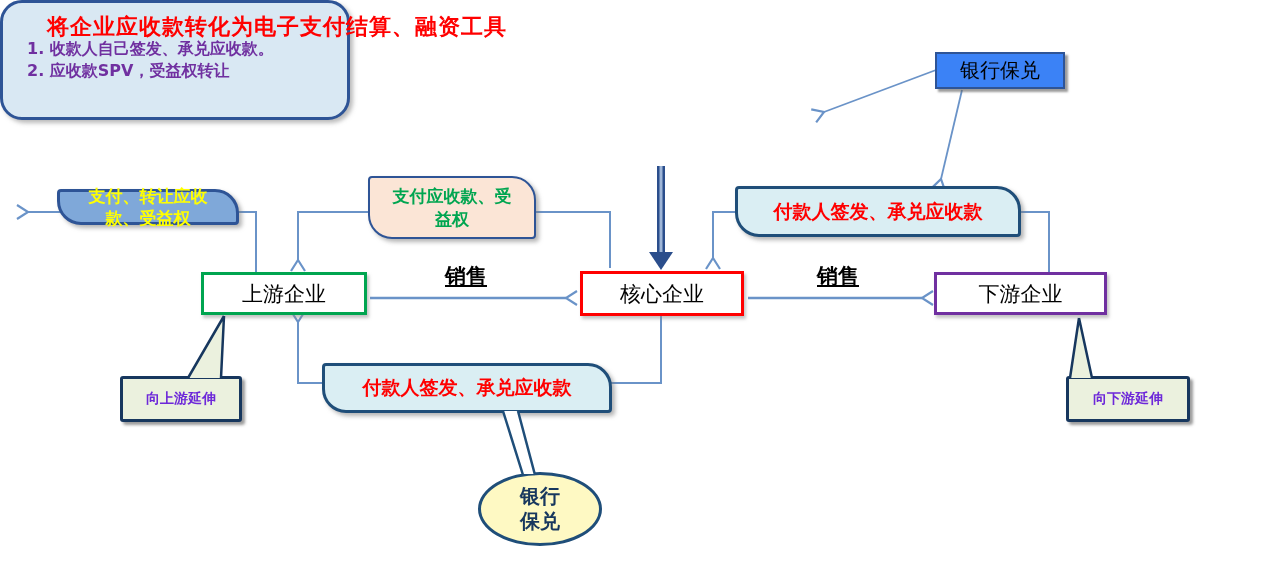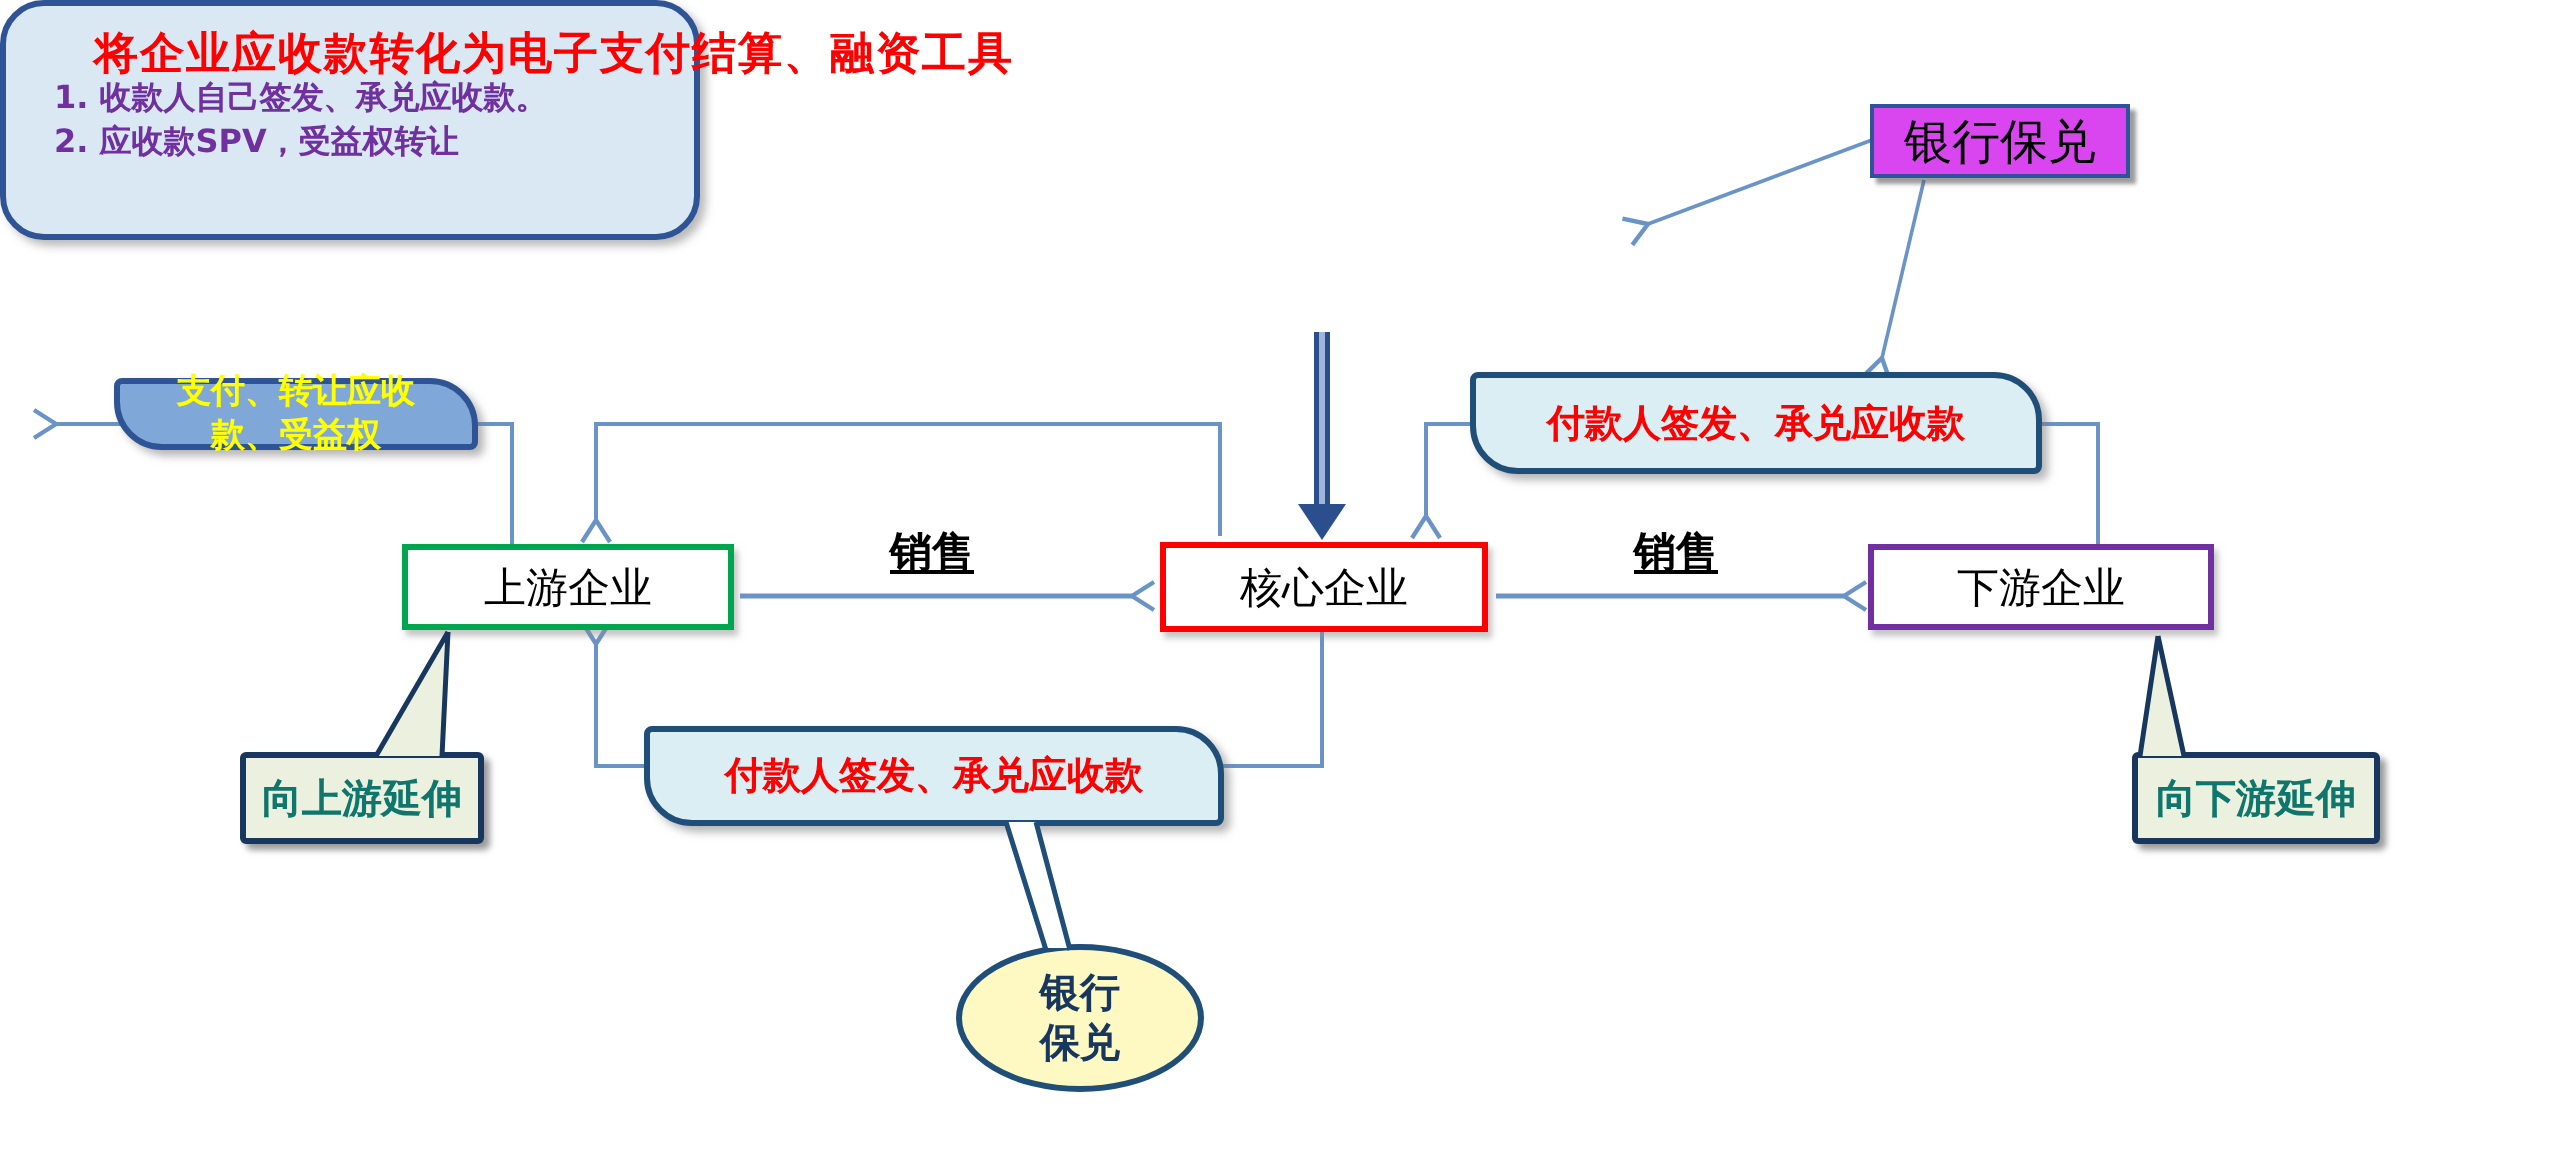--- a/index.html
+++ b/index.html
@@ -27,22 +27,22 @@
     box-shadow:3px 3px 4px rgba(120,120,120,.5);
     display:flex;flex-direction:column;justify-content:center;
     padding:6px 22px 6px 24px;
   }
   .bubble-item{
     font-size:16px;font-weight:bold;color:#7030A0;line-height:1.35;
     text-align:left;text-indent:-1.3em;padding-left:1.3em;width:232px;
   }
   
   #bank-confirm-box{
-    left:935px;top:52px;width:130px;height:37px;background:#d946ef;
-    border:2px solid #2E5496;font-size:24px;color:#000;
+    left:935px;top:52px;width:130px;height:37px;background:#3b82f6;
+    border:2px solid #2E5496;font-size:20px;color:#000;
     box-shadow:3px 3px 2px rgba(90,90,90,.6);
   }
   
   .flow-shape{border:3px solid #1F4E79;border-radius:4px 24px 4px 24px;font-weight:bold;}
   #pay-transfer-box{
     left:57px;top:189px;width:182px;height:36px;background:#7FA8D9;
     border-color:#2E5496;color:#FFFF00;font-size:17px;line-height:1.3;padding:2px 14px;
   }
   #pay-receivable-box{
     left:368px;top:176px;width:168px;height:63px;background:#FBE5D6;
@@ -61,21 +61,21 @@
   #upstream-box{left:201px;top:272px;width:166px;height:43px;border:3px solid #00A550;}
   #core-box{left:580px;top:271px;width:164px;height:45px;border:3px solid #FF0000;}
   #downstream-box{left:934px;top:272px;width:173px;height:43px;border:3px solid #7030A0;}
   
   .sale-label{font-size:21px;font-weight:bold;color:#000;z-index:2;width:90px;text-align:center;text-decoration:underline;}
   #sale-left-label{left:421px;top:262px;}
   #sale-right-label{left:793px;top:262px;}
   
   .ext-callout{
     background:#EBF1DE;border:3px solid #17375E;border-radius:3px;
-    font-size:20px;font-weight:bold;color:#0f766e;
+    font-size:14px;font-weight:bold;color:#6d28d9;
     box-shadow:3px 3px 3px rgba(90,90,90,.6);
     font-family:Liberation Mono, monospace;
   }
   #extend-upstream-callout{left:120px;top:376px;width:122px;height:46px;}
   #extend-downstream-callout{left:1066px;top:376px;width:124px;height:46px;}
   
   #bank-confirm-ellipse{
     left:478px;top:472px;width:124px;height:74px;border-radius:50%;
     background:#fef9c3;border:3px solid #1F4E79;color:#17375E;
     font-size:20px;font-weight:600;line-height:1.25;
@@ -116,20 +116,21 @@
   <div id="page-title" class="abs">将企业应收款转化为电子支付结算、融资工具</div>
 
   <div id="annotation-bubble">
     <div class="bubble-item">1. 收款人自己签发、承兑应收款。</div>
     <div class="bubble-item">2. 应收款SPV，受益权转让</div>
   </div>
 
   <div id="bank-confirm-box" class="box">银行保兑</div>
 
   <div id="pay-transfer-box" class="box flow-shape shadow">支付、转让应收款、受益权</div>
+  <div id="pay-receivable-box" class="box flow-shape shadow">支付应收款、受益权</div>
   <div id="payer-issue-upper-box" class="box flow-shape shadow">付款人签发、承兑应收款</div>
   <div id="payer-issue-lower-box" class="box flow-shape shadow">付款人签发、承兑应收款</div>
 
   <div id="upstream-box" class="box entity">上游企业</div>
   <div id="core-box" class="box entity">核心企业</div>
   <div id="downstream-box" class="box entity">下游企业</div>
 
   <div id="sale-left-label" class="abs sale-label">销售</div>
   <div id="sale-right-label" class="abs sale-label">销售</div>
 

